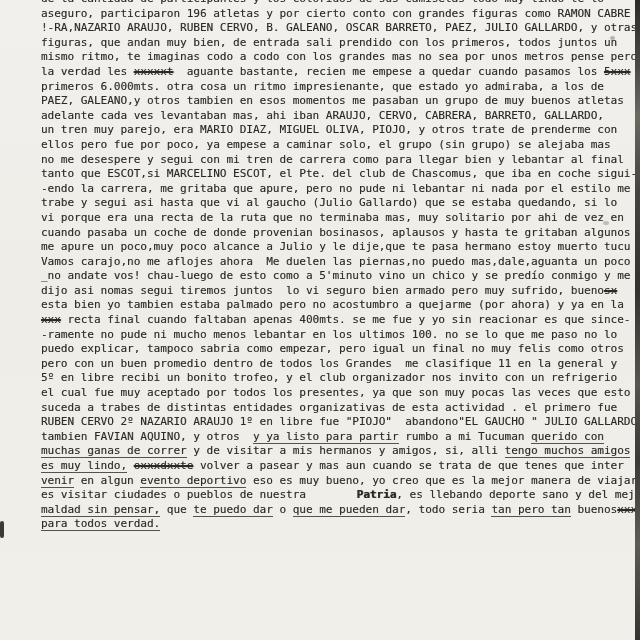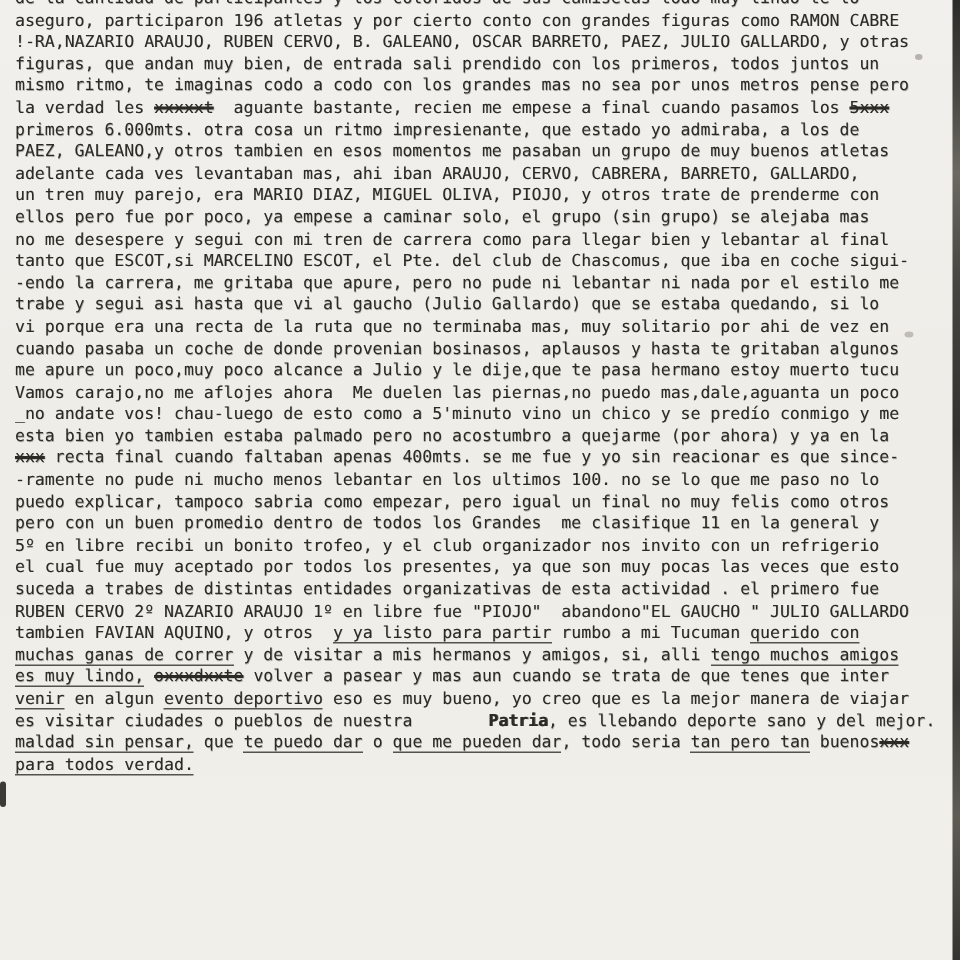--- a/index.html
+++ b/index.html
@@ -23,20 +23,21 @@
     width: 624px;
     font-family: "DejaVu Sans Mono", "Liberation Mono", monospace;
     font-size: 11px;
     line-height: 14.6px;
     color: #2c2a25;
     text-shadow: 0.35px 0.35px 0 rgba(44,42,37,0.35);
   }
   .line {
     white-space: pre;
     height: 14.6px;
+    margin-left: 31px;
   }
   .t { }
   .u { border-bottom: 1.3px solid rgba(44,42,37,0.8); }
   .s { text-decoration: line-through; text-decoration-thickness: 1.6px; font-weight: normal; }
   .b { font-weight: bold; text-shadow: 0.7px 0 0 rgba(44,42,37,0.8); padding-left: 44px; }
   .scan-edge {
     position: absolute;
     top: 0;
     right: 0;
     width: 5px;
@@ -76,35 +77,36 @@
 </head>
 <body>
 
 <div class="page">
   <div class="textbody">
       <div class="line"><span class="t">de la cantidad de participantes y los coloridos de sus camisetas todo muy lindo te lo</span></div>
       <div class="line"><span class="t">aseguro, participaron 196 atletas y por cierto conto con grandes figuras como RAMON CABRE</span></div>
       <div class="line"><span class="t">!-RA,NAZARIO ARAUJO, RUBEN CERVO, B. GALEANO, OSCAR BARRETO, PAEZ, JULIO GALLARDO, y otras</span></div>
       <div class="line"><span class="t">figuras, que andan muy bien, de entrada sali prendido con los primeros, todos juntos un</span></div>
       <div class="line"><span class="t">mismo ritmo, te imaginas codo a codo con los grandes mas no sea por unos metros pense pero</span></div>
-      <div class="line"><span class="t">la verdad les </span><span class="s">xxxxxt</span><span class="t">  aguante bastante, recien me empese a final cuando pasamos los </span><span class="s">5xxx</span></div>
+      <div class="line"><span class="t">la verdad les </span><span class="s">xxxxxt</span><span class="t">  aguante bastante, recien me empese a quedar cuando pasamos los </span><span class="s">5xxx</span></div>
       <div class="line"><span class="t">primeros 6.000mts. otra cosa un ritmo impresienante, que estado yo admiraba, a los de</span></div>
       <div class="line"><span class="t">PAEZ, GALEANO,y otros tambien en esos momentos me pasaban un grupo de muy buenos atletas</span></div>
       <div class="line"><span class="t">adelante cada ves levantaban mas, ahi iban ARAUJO, CERVO, CABRERA, BARRETO, GALLARDO,</span></div>
       <div class="line"><span class="t">un tren muy parejo, era MARIO DIAZ, MIGUEL OLIVA, PIOJO, y otros trate de prenderme con</span></div>
       <div class="line"><span class="t">ellos pero fue por poco, ya empese a caminar solo, el grupo (sin grupo) se alejaba mas</span></div>
       <div class="line"><span class="t">no me desespere y segui con mi tren de carrera como para llegar bien y lebantar al final</span></div>
       <div class="line"><span class="t">tanto que ESCOT,si MARCELINO ESCOT, el Pte. del club de Chascomus, que iba en coche sigui-</span></div>
       <div class="line"><span class="t">-endo la carrera, me gritaba que apure, pero no pude ni lebantar ni nada por el estilo me</span></div>
       <div class="line"><span class="t">trabe y segui asi hasta que vi al gaucho (Julio Gallardo) que se estaba quedando, si lo</span></div>
       <div class="line"><span class="t">vi porque era una recta de la ruta que no terminaba mas, muy solitario por ahi de vez en</span></div>
       <div class="line"><span class="t">cuando pasaba un coche de donde provenian bosinasos, aplausos y hasta te gritaban algunos</span></div>
       <div class="line"><span class="t">me apure un poco,muy poco alcance a Julio y le dije,que te pasa hermano estoy muerto tucu</span></div>
       <div class="line"><span class="t">Vamos carajo,no me aflojes ahora  Me duelen las piernas,no puedo mas,dale,aguanta un poco</span></div>
       <div class="line"><span class="t">_no andate vos! chau-luego de esto como a 5'minuto vino un chico y se predío conmigo y me</span></div>
+      <div class="line"><span class="t">dijo asi nomas segui tiremos juntos  lo vi seguro bien armado pero muy sufrido, bueno</span><span class="s">sx</span></div>
       <div class="line"><span class="t">esta bien yo tambien estaba palmado pero no acostumbro a quejarme (por ahora) y ya en la</span></div>
       <div class="line"><span class="s">xxx</span><span class="t"> recta final cuando faltaban apenas 400mts. se me fue y yo sin reacionar es que since-</span></div>
       <div class="line"><span class="t">-ramente no pude ni mucho menos lebantar en los ultimos 100. no se lo que me paso no lo</span></div>
       <div class="line"><span class="t">puedo explicar, tampoco sabria como empezar, pero igual un final no muy felis como otros</span></div>
       <div class="line"><span class="t">pero con un buen promedio dentro de todos los Grandes  me clasifique 11 en la general y</span></div>
       <div class="line"><span class="t">5º en libre recibi un bonito trofeo, y el club organizador nos invito con un refrigerio</span></div>
       <div class="line"><span class="t">el cual fue muy aceptado por todos los presentes, ya que son muy pocas las veces que esto</span></div>
       <div class="line"><span class="t">suceda a trabes de distintas entidades organizativas de esta actividad . el primero fue</span></div>
       <div class="line"><span class="t">RUBEN CERVO 2º NAZARIO ARAUJO 1º en libre fue "PIOJO"  abandono"EL GAUCHO " JULIO GALLARDO</span></div>
       <div class="line"><span class="t">tambien FAVIAN AQUINO, y otros  </span><span class="u">y ya listo para partir</span><span class="t"> rumbo a mi Tucuman </span><span class="u">querido con</span></div>

